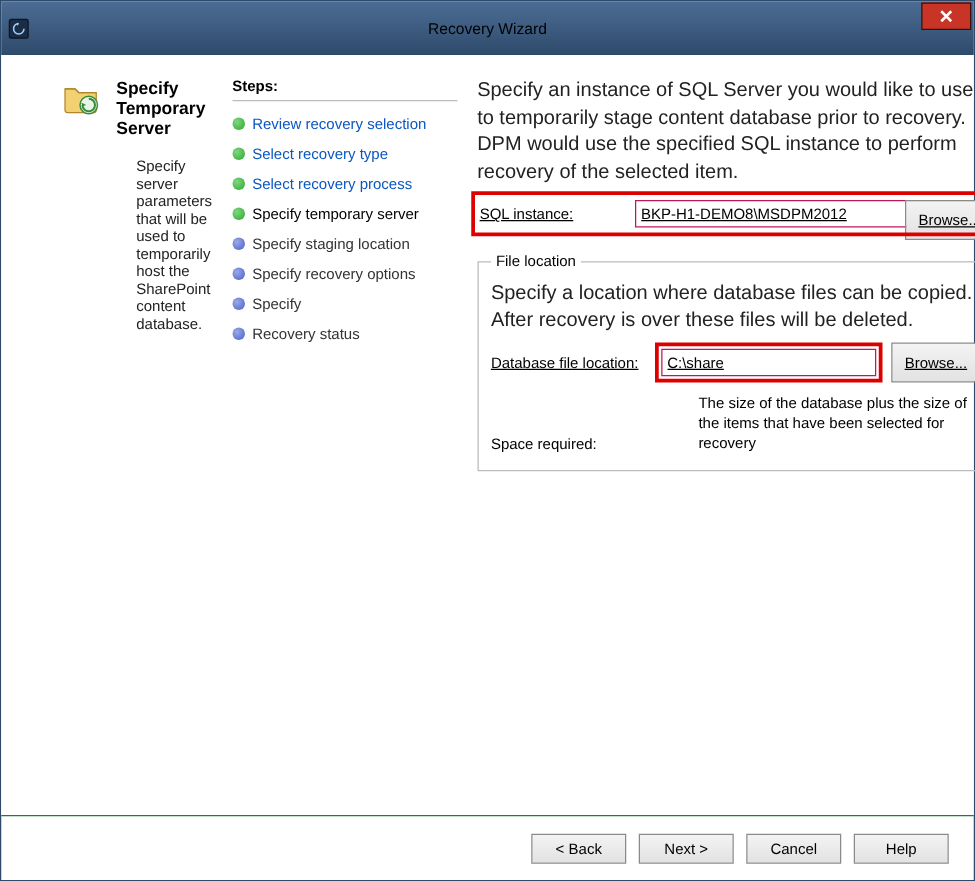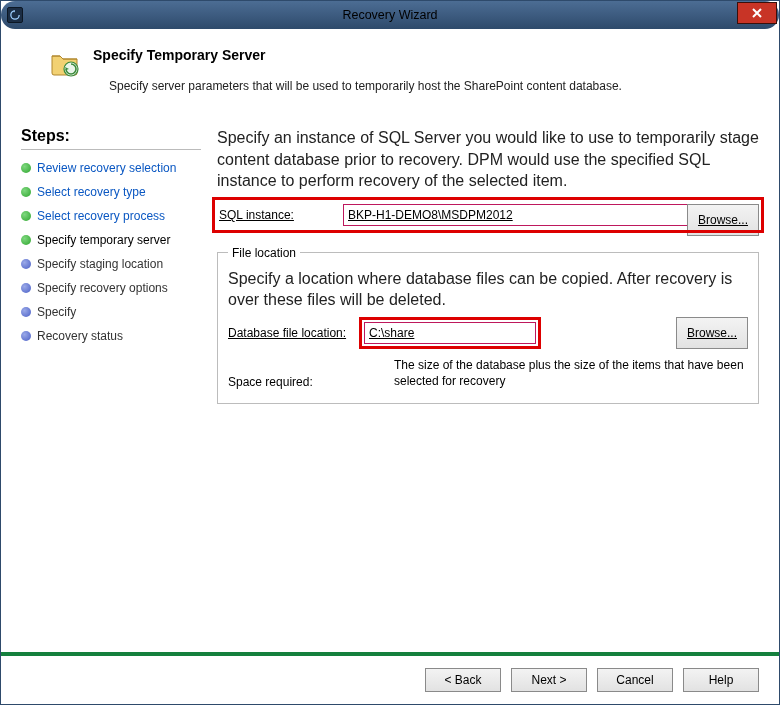--- a/index.html
+++ b/index.html
@@ -13,27 +13,26 @@
   }
   .window {
     width: 780px; height: 705px;
     border: 1px solid #2e4a6b;
     background: #fff;
     display: flex;
     flex-direction: column;
     position: relative;
   }
   .titlebar {
-    height: 28px;
+    height: 43px;
     background: linear-gradient(#4c6d94, #2e4a6b);
     display: flex;
     align-items: center;
     position: relative;
     color: #000;
-    border-radius: 14px;
   }
   .titlebar .sysicon {
     width: 16px; height: 16px;
     margin-left: 6px;
     background: #1b2d44;
     border: 1px solid #0c1724;
     border-radius: 2px;
     display:flex; align-items:center; justify-content:center;
   }
   .titlebar .sysicon svg { width:10px; height:10px; }
@@ -52,21 +51,21 @@
     background: #c83426;
     border: 1px solid #3a0f0b;
     display:flex; align-items:center; justify-content:center;
     color:#fff;
   }
   .closebtn svg { width:12px; height:12px; }
   .content {
     flex: 1;
     background: #fff;
     display: flex;
-    flex-direction: column;
+    flex-direction: row;
     padding: 18px 20px 10px 20px;
   }
   .header-row {
     display: flex;
     align-items: flex-start;
     gap: 12px;
     margin-bottom: 18px;
     margin-left: 28px;
   }
   .header-icon {
@@ -86,21 +85,21 @@
   .body-row {
     display: flex;
     flex: 1;
   }
   .sidebar {
     width: 180px;
     padding-top: 0;
   }
   .sidebar .steps-label {
     font-weight: bold;
-    font-size: 16px;
+    font-size: 12px;
     border-bottom: 1px solid #bbb;
     padding-bottom: 4px;
     margin-bottom: 6px;
     display:block;
   }
   .step {
     display: flex; align-items: center;
     gap: 6px;
     padding: 5px 0;
     font-size: 12px;
@@ -164,21 +163,21 @@
     display:flex; gap:8px; margin-top:8px;align-items:flex-end;
   }
   .spacereq .lbl { width:130px; flex:0 0 130px; }
   .spacereq .val { flex:1; line-height:1.35; padding-left: 28px; }
   .highlight-red {
     outline: 3px solid #d00;
     outline-offset: 2px;
   }
   .footer {
     height: 52px;
-    border-top: 4px solid #15803d;
+    border-top: 1px solid #15803d;
     display:flex;
     align-items:center;
     justify-content:flex-end;
     gap: 10px;
     padding: 0 20px;
   }
   .footer .btn { min-width: 76px; height: 24px; }
 </style>
 </head>
 <body>

